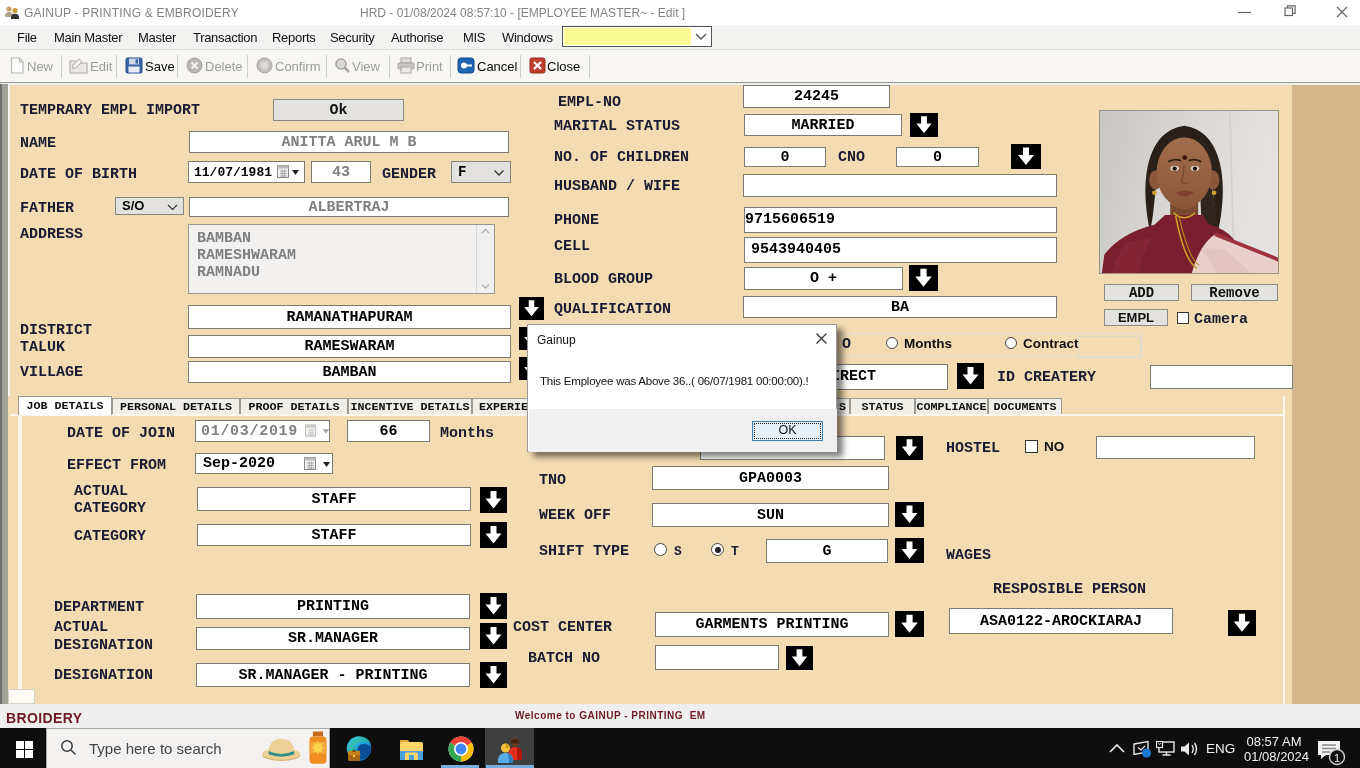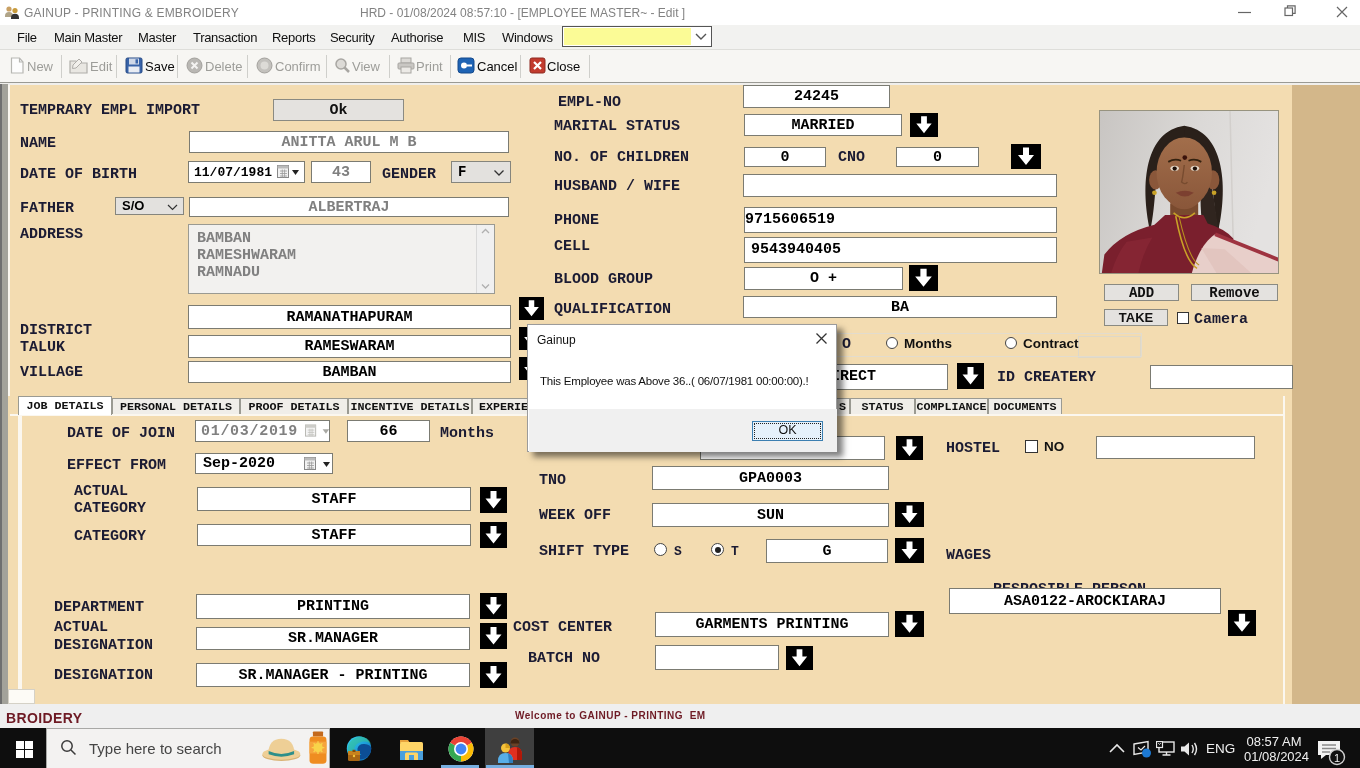--- a/index.html
+++ b/index.html
@@ -256,21 +256,21 @@
 <path d="M90 162 C94 144 102 128 113 121 L178 147 L178 162 Z" fill="#E8CFCA"></path>
 <path d="M113 121 L178 147" stroke="#9E3340" stroke-width="3.5" fill="none"></path>
 <path d="M100 134 L117 162 L152 162 L122 135 Z" fill="#DFC0BB" opacity="0.7"></path>
 <path d="M74 101 Q84 110 94 101" stroke="#C9A227" stroke-width="1.5" fill="none"></path>
 <path d="M76 104 Q84 146 96 153" stroke="#C9A227" stroke-width="1.5" fill="none"></path>
 <path d="M79 104 Q88 144 98 150" stroke="#B8921F" stroke-width="1" fill="none"></path>
 </g>
       </svg></div>
 <div class="btn mono" style="left:1104px;top:284px;width:75px;height:17px;font-size:14px;line-height:16px">ADD</div>
 <div class="btn mono" style="left:1191px;top:284px;width:87px;height:17px;font-size:14px;line-height:16px">Remove</div>
-<div class="btn" style="left:1104px;top:309px;width:64px;height:17px;font-size:13px;line-height:16px">TAKE</div>
+<div class="btn" style="left:1104px;top:309px;width:64px;height:17px;font-size:13px;line-height:16px">EMPL</div>
 <div class="chk" style="left:1177px;top:312px;width:12px;height:12px"></div>
 <div class="lbl" style="left:1194px;top:312px">Camera</div>
 <div class="abs" style="left:1078px;top:336px;width:63px;height:22px;border:1px solid #DED8C8;box-sizing:border-box"></div>
 
 <div class="abs" style="left:700px;top:333px;width:442px;height:24px;border:1px solid #E2DCCE;box-sizing:border-box"></div>
 <div class="lbl" style="left:842px;top:337px">O</div>
 <div class="radio" style="left:886px;top:337px;width:12px;height:12px"></div>
 <div class="abs" style="left:904px;top:336px;font-size:13.5px;font-weight:bold;color:#111">Months</div>
 <div class="radio" style="left:1005px;top:337px;width:12px;height:12px"></div>
 <div class="abs" style="left:1023px;top:336px;font-size:13.5px;font-weight:bold;color:#111">Contract</div>
@@ -338,21 +338,21 @@
 <div class="lbl" style="left:674px;top:545px;font-size:13px">S</div>
 <div class="radio" style="left:711px;top:543px;width:13px;height:13px">
       <div class="abs" style="left:2.5px;top:2.5px;width:6px;height:6px;border-radius:50%;background:#222"></div>
     </div>
 <div class="lbl" style="left:731px;top:545px;font-size:13px">T</div>
 <div class="fld" style="left:766px;top:539px;width:122px;height:24px;line-height:23px">G</div>
 <div class="lbl" style="left:946px;top:548px">WAGES</div>
 <div class="lbl" style="left:993px;top:582px">RESPOSIBLE PERSON</div>
 <div class="lbl" style="left:513px;top:620px">COST CENTER</div>
 <div class="fld" style="left:655px;top:612px;width:234px;height:25px;line-height:24px">GARMENTS PRINTING</div>
-<div class="fld" style="left:949px;top:588px;width:272px;height:26px;line-height:25px">ASA0122-AROCKIARAJ</div>
+<div class="fld" style="left:949px;top:608px;width:224px;height:26px;line-height:25px">ASA0122-AROCKIARAJ</div>
 <div class="lbl" style="left:528px;top:651px">BATCH NO</div>
 <div class="fld" style="left:655px;top:645px;width:124px;height:25px"></div>
 <div class="ab" style="left:480px;top:487px;width:27px;height:26px"><svg width="27" height="26" viewBox="0 0 27 25">
         <path d="M10.5 3.5 h6 v7.5 h5 l-8 10 -8-10 h5 z" fill="#fff"></path>
       </svg></div>
 <div class="ab" style="left:480px;top:522px;width:27px;height:26px"><svg width="27" height="26" viewBox="0 0 27 25">
         <path d="M10.5 3.5 h6 v7.5 h5 l-8 10 -8-10 h5 z" fill="#fff"></path>
       </svg></div>
 <div class="ab" style="left:480px;top:593px;width:27px;height:26px"><svg width="27" height="26" viewBox="0 0 27 25">
         <path d="M10.5 3.5 h6 v7.5 h5 l-8 10 -8-10 h5 z" fill="#fff"></path>

